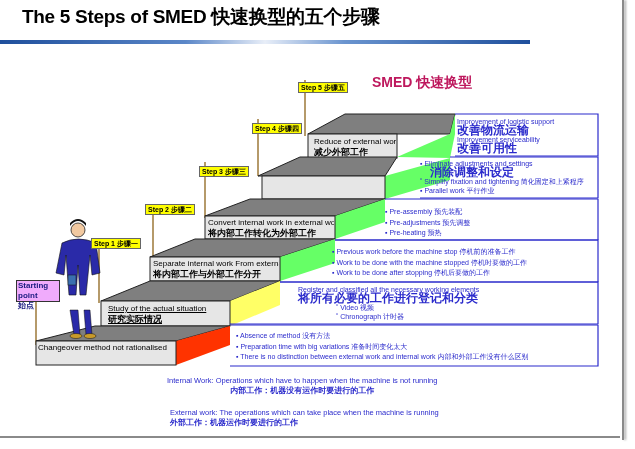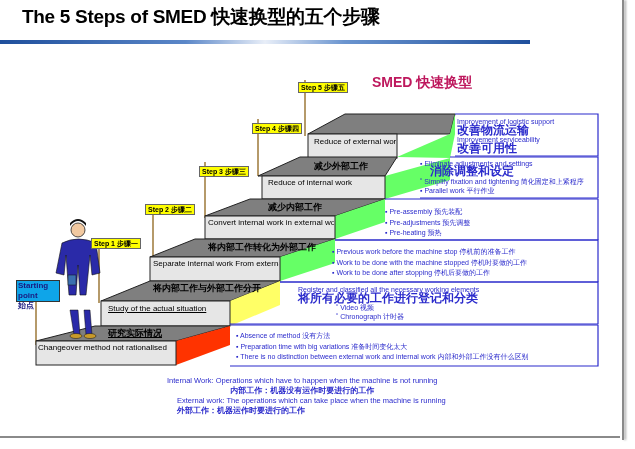--- a/index.html
+++ b/index.html
@@ -5,23 +5,23 @@
   html,body{margin:0;padding:0;}
   body{width:635px;height:449px;position:relative;overflow:hidden;background:#ffffff;font-family:"Liberation Sans","DejaVu Sans",sans-serif;}
   .page{position:absolute;left:0;top:0;width:615px;height:440px;background:#fff;}
   .torn-right{position:absolute;left:612px;top:0;width:10px;height:440px;border-right:2px solid #8a8a8a;filter:drop-shadow(2px 0 1px #aaa);}
   .torn-bottom{position:absolute;left:0;top:430px;width:620px;height:6px;border-bottom:2px solid #8a8a8a;}
   .title{position:absolute;left:22px;top:4px;font-size:19px;font-weight:bold;color:#000000;white-space:nowrap;letter-spacing:-0.3px;}
   .title-rule{position:absolute;left:0;top:40px;width:530px;height:4px;background:linear-gradient(to right,#1f4f9c 0%,#5b87c8 35%,#e8eef8 50%,#6a94cf 65%,#1f4f9c 100%);}
   .subtitle{position:absolute;left:372px;top:74px;font-size:14px;font-weight:bold;color:#be185d;}
   svg.stairs{position:absolute;left:0;top:0;}
   .step-label{position:absolute;font-size:8px;line-height:10px;color:#000;white-space:nowrap;overflow:hidden;}
-  .step-label .cn{font-weight:bold;font-size:9px;margin-top:14px;}
+  .step-label .cn{font-weight:bold;font-size:9px;}
   .flag{position:absolute;font-size:7px;font-weight:bold;color:#000;background:#ffff00;border:1px solid #666;padding:0 2px;white-space:nowrap;line-height:9px;}
-  .start-flag{position:absolute;left:16px;top:280px;width:40px;height:20px;background:#0ea5e9;border:1px solid #333;font-size:8px;line-height:10px;font-weight:bold;color:#1a1a80;padding:0 1px;}
+  .start-flag{position:absolute;left:16px;top:280px;width:40px;height:20px;background:#f0abfc;border:1px solid #333;font-size:8px;line-height:10px;font-weight:bold;color:#1a1a80;padding:0 1px;}
   .info{position:absolute;color:#2b2bcc;font-size:7px;line-height:9px;white-space:nowrap;}
   .info .cn{font-weight:bold;font-size:12px;}
   .note{position:absolute;color:#2b2bcc;font-size:7.5px;line-height:10px;white-space:nowrap;}
   .note .cn{font-weight:bold;font-size:8px;}
 </style>
 </head>
 <body>
 
 <div class="page">
   <div class="torn-right"></div>
@@ -107,39 +107,35 @@
     <div class="cn">研究实际情况</div>
   </div>
   <div class="step-label" style="left:153px;top:259px;width:126px;">
     <div>Separate internal work From external</div>
     <div class="cn">将内部工作与外部工作分开</div>
   </div>
   <div class="step-label" style="left:208px;top:218px;width:126px;">
     <div>Convert internal work in external work</div>
     <div class="cn">将内部工作转化为外部工作</div>
   </div>
-  <div class="step-label" style="left:268px;top:178px;width:116px;">
-    <div>Reduce of internal work</div>
-    <div class="cn">减少内部工作</div>
-  </div>
   <div class="step-label" style="left:314px;top:137px;width:82px;">
     <div>Reduce of external work</div>
     <div class="cn">减少外部工作</div>
   </div>
 
   <div class="info" style="left:457px;top:117px;">
     <div>Improvement of logistic support</div>
     <div class="cn">改善物流运输</div>
     <div>Improvement serviceability</div>
     <div class="cn">改善可用性</div>
   </div>
 
   <div class="info" style="left:420px;top:159px;">
     <div>▪ Eliminate adjustments and settings</div>
-    <div class="cn" style="padding-left:10px;font-family:Liberation Mono, monospace;">消除调整和设定</div>
+    <div class="cn" style="padding-left:10px;">消除调整和设定</div>
     <div>˚ Simplify fixation and tightening 简化固定和上紧程序</div>
     <div>▪ Parallel work  平行作业</div>
   </div>
 
   <div class="info" style="left:385px;top:207px;line-height:10.5px;">
     <div>▪ Pre-assembly  预先装配</div>
     <div>▪ Pre-adjustments  预先调整</div>
     <div>▪ Pre-heating  预热</div>
   </div>
 
@@ -159,17 +155,17 @@
   <div class="info" style="left:236px;top:331px;line-height:10.5px;">
     <div>▪ Absence of method  没有方法</div>
     <div>▪ Preparation time with big variations  准备时间变化太大</div>
     <div>▪ There is no distinction between external work and internal work  内部和外部工作没有什么区别</div>
   </div>
 
   <div class="note" style="left:167px;top:376px;text-align:center;">
     <div>Internal Work: Operations which have to happen when the machine is not running</div>
     <div class="cn">内部工作：机器没有运作时要进行的工作</div>
   </div>
-  <div class="note" style="left:170px;top:396px;margin-left:7px;">
+  <div class="note" style="left:170px;top:408px;">
     <div>External work: The operations which can take place when the machine is running</div>
     <div class="cn">外部工作：机器运作时要进行的工作</div>
   </div>
 </div>
 
 </body></html>

